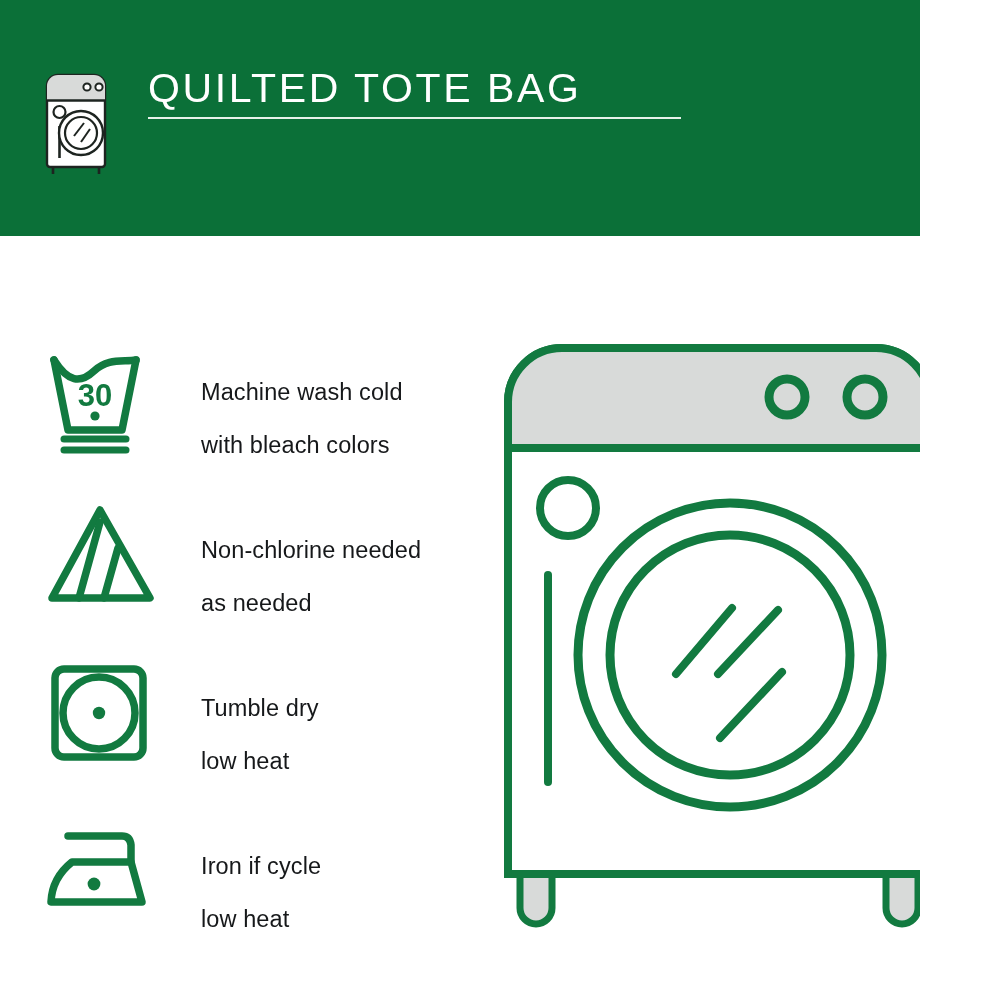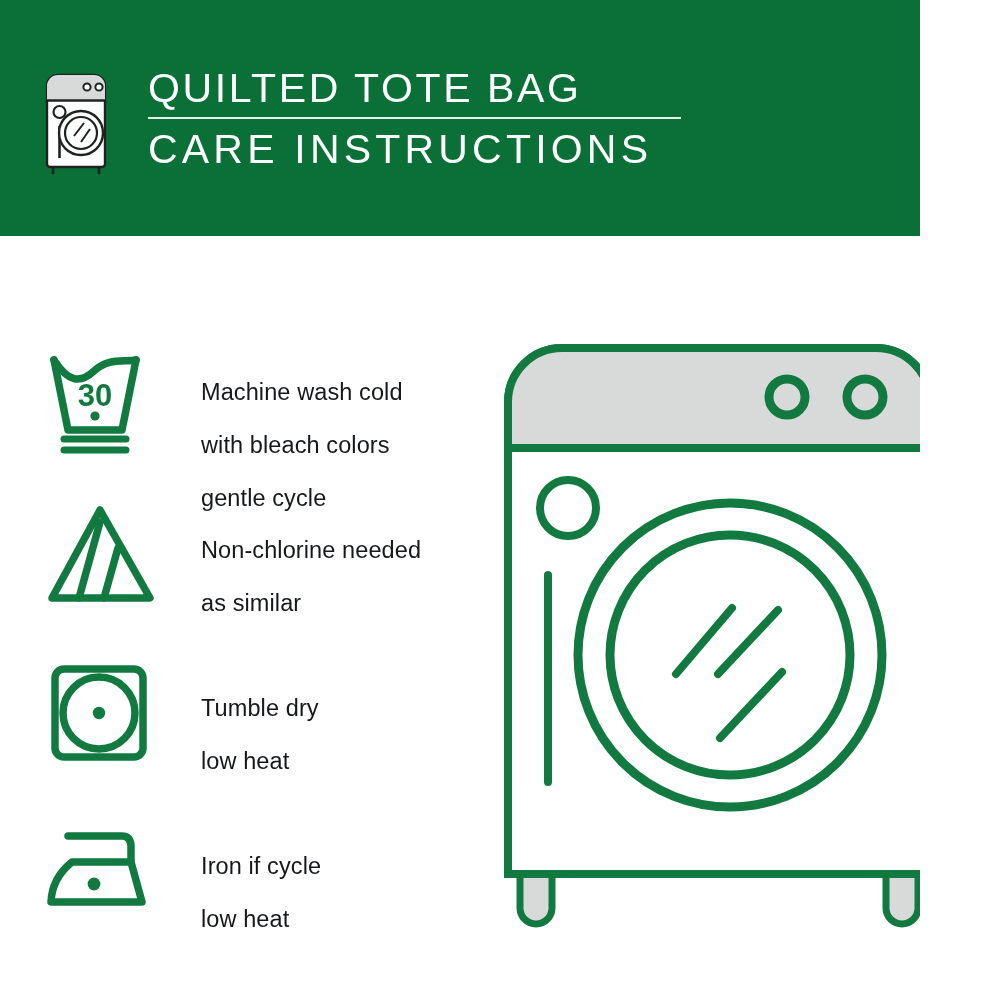--- a/index.html
+++ b/index.html
@@ -134,21 +134,20 @@
         <line x1="37" y1="70" x2="46" y2="57" stroke="#1d2420" stroke-width="2"></line>
 
         <line x1="9" y1="95" x2="9" y2="102" stroke="#1d2420" stroke-width="2.6"></line>
         <line x1="55" y1="95" x2="55" y2="102" stroke="#1d2420" stroke-width="2.6"></line>
       </svg>
     </div>
 
     <div id="header-text">
       <div id="title-main">QUILTED TOTE BAG</div>
       <div id="title-divider"></div>
-      <div id="title-sub">CARE INSTRUCTIONS</div>
     </div>
   </div>
 
   <div id="care-list">
 
     <div class="care-row">
       <div class="care-symbol">
         <svg viewBox="0 0 120 110" width="120" height="110" aria-hidden="true">
           <g fill="none" stroke="#127a40" stroke-width="7.5" stroke-linecap="round" stroke-linejoin="round">
 
@@ -158,37 +157,36 @@
             <line x1="18" y1="95" x2="80" y2="95" stroke-width="7"></line>
             <line x1="18" y1="106" x2="80" y2="106" stroke-width="7"></line>
           </g>
           <text x="49" y="62" text-anchor="middle" font-family="'Liberation Sans', sans-serif" font-size="31" font-weight="700" fill="#127a40">30</text>
           <circle cx="49" cy="72" r="4.6" fill="#127a40"></circle>
         </svg>
       </div>
       <div class="care-text">
         <span class="line">Machine wash cold</span>
         <span class="line">with bleach colors</span>
-        <span class="line">gentle cycle</span>
       </div>
     </div>
 
     <div class="care-row">
       <div class="care-symbol">
         <svg viewBox="0 0 120 110" width="120" height="110" aria-hidden="true">
           <g fill="none" stroke="#127a40" stroke-width="7.5" stroke-linecap="round" stroke-linejoin="round">
             <path d="M54 8 L104 96 L6 96 Z"></path>
             <line x1="54" y1="20" x2="33" y2="96"></line>
             <line x1="72" y1="46" x2="58" y2="96"></line>
           </g>
         </svg>
       </div>
       <div class="care-text">
         <span class="line">Non-chlorine needed</span>
-        <span class="line">as similar</span>
+        <span class="line">as needed</span>
       </div>
     </div>
 
     <div class="care-row">
       <div class="care-symbol">
         <svg viewBox="0 0 120 110" width="120" height="110" aria-hidden="true">
           <g fill="none" stroke="#127a40" stroke-width="7.5" stroke-linejoin="round">
             <rect x="9" y="9" width="88" height="88" rx="9" ry="9"></rect>
             <circle cx="53" cy="53" r="36"></circle>
           </g>

